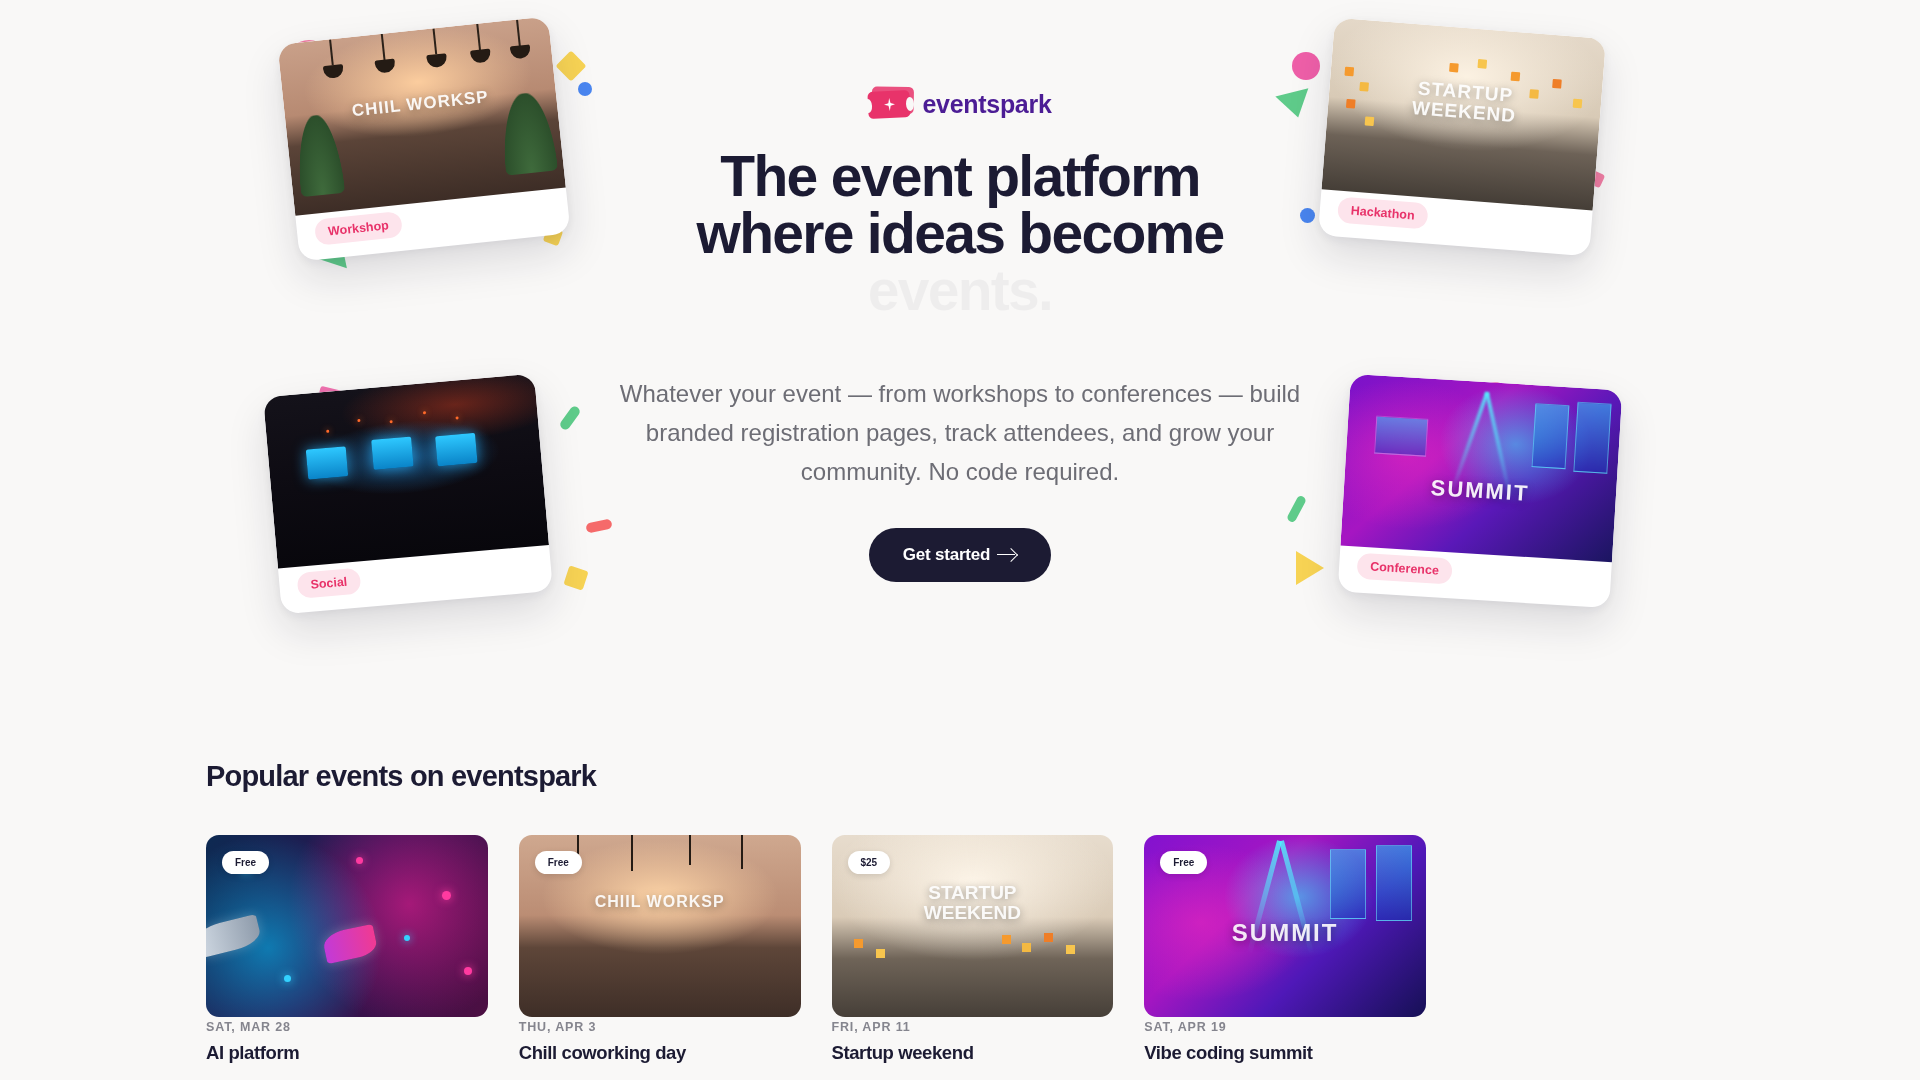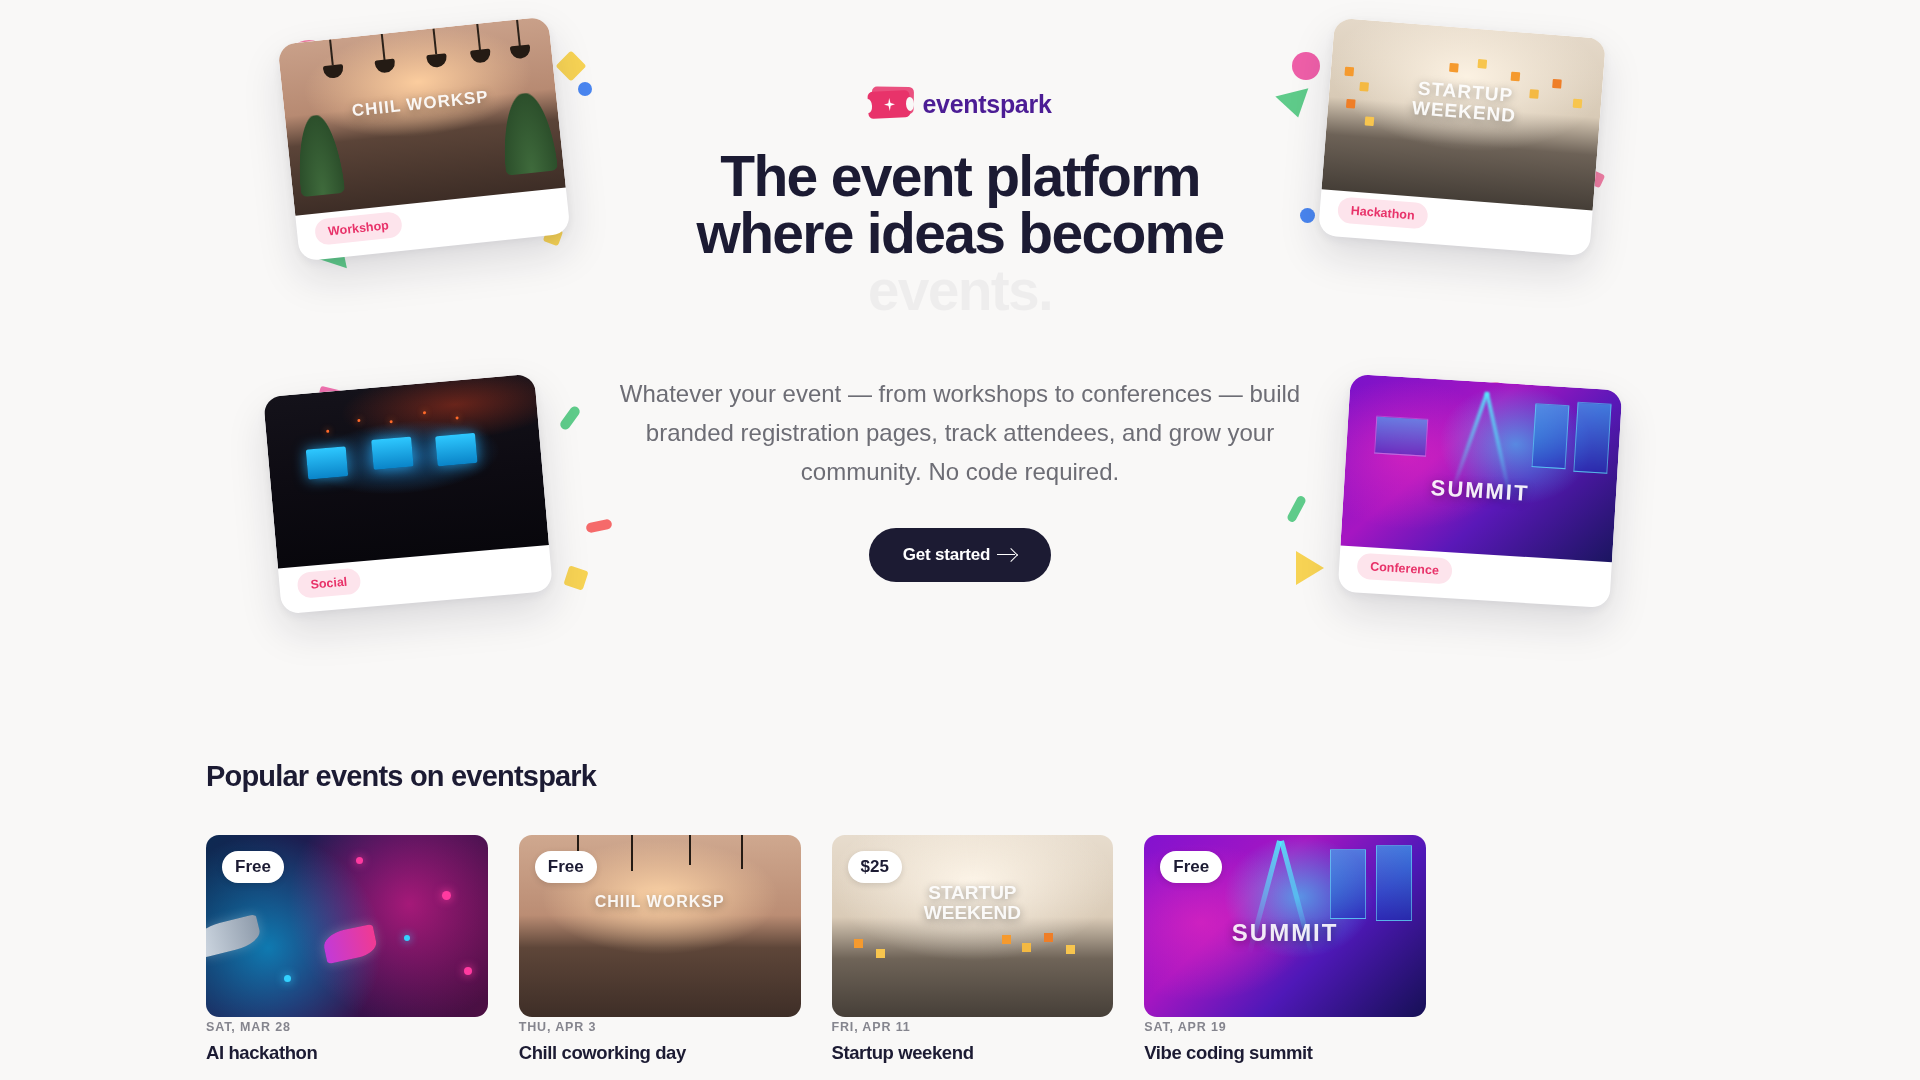--- a/index.html
+++ b/index.html
@@ -144,21 +144,21 @@
     font-size: 29px; font-weight: 800; color: #1c1b33; letter-spacing: -0.8px;
     margin-bottom: 42px;
   }
   .grid { display: grid; grid-template-columns: repeat(4, 1fr); gap: 31px; }
   .ecard { cursor: pointer; }
   .ecard .thumb {
     position: relative; width: 100%; height: 182px; border-radius: 13px; overflow: hidden;
   }
   .ecard .pill {
     position: absolute; left: 16px; top: 16px; background: #fff; color: #1c1b33;
-    font-size: 17px; font-weight: 700; padding: 6px 13px; border-radius: 20px;
+    font-size: 10px; font-weight: 700; padding: 6px 13px; border-radius: 20px;
     box-shadow: 0 2px 6px rgba(0,0,0,.12);
   }
   .ecard .date {
     margin-top: 3px; font-size: 12.5px; font-weight: 600; letter-spacing: .85px;
     color: #85858e; text-transform: uppercase;
   }
   .ecard .name {
     margin-top: 8px; font-size: 18.5px; font-weight: 700; color: #1c1b33; letter-spacing: -0.4px;
   }
   
@@ -330,21 +330,21 @@
               <div class="nd" style="left:36px;top:30px;width:8px;height:8px;background:#33d2ff;box-shadow:0 0 10px #33d2ff;"></div>
               <div class="nd" style="left:150px;top:22px;width:7px;height:7px;background:#ff3aa0;box-shadow:0 0 10px #ff3aa0;"></div>
               <div class="nd" style="left:236px;top:56px;width:9px;height:9px;background:#ff3aa0;box-shadow:0 0 10px #ff3aa0;"></div>
               <div class="nd" style="left:78px;top:140px;width:7px;height:7px;background:#33d2ff;box-shadow:0 0 10px #33d2ff;"></div>
               <div class="nd" style="left:258px;top:132px;width:8px;height:8px;background:#ff3aa0;box-shadow:0 0 10px #ff3aa0;"></div>
               <div class="nd" style="left:198px;top:100px;width:6px;height:6px;background:#33d2ff;box-shadow:0 0 9px #33d2ff;"></div>
             </div>
             <span class="pill">Free</span>
           </div>
           <div class="date">SAT, MAR 28</div>
-          <div class="name">AI hackathon</div>
+          <div class="name">AI platform</div>
         </div>
 
         <div class="ecard">
           <div class="thumb th-work">
             <div class="ph">
               <div class="lamp" style="position:absolute;left:58px;top:0;width:2px;height:30px;background:#241b14;"></div>
               <div class="lamp" style="position:absolute;left:112px;top:0;width:2px;height:36px;background:#241b14;"></div>
               <div class="lamp" style="position:absolute;left:170px;top:0;width:2px;height:30px;background:#241b14;"></div>
               <div class="lamp" style="position:absolute;left:222px;top:0;width:2px;height:34px;background:#241b14;"></div>
             </div>

